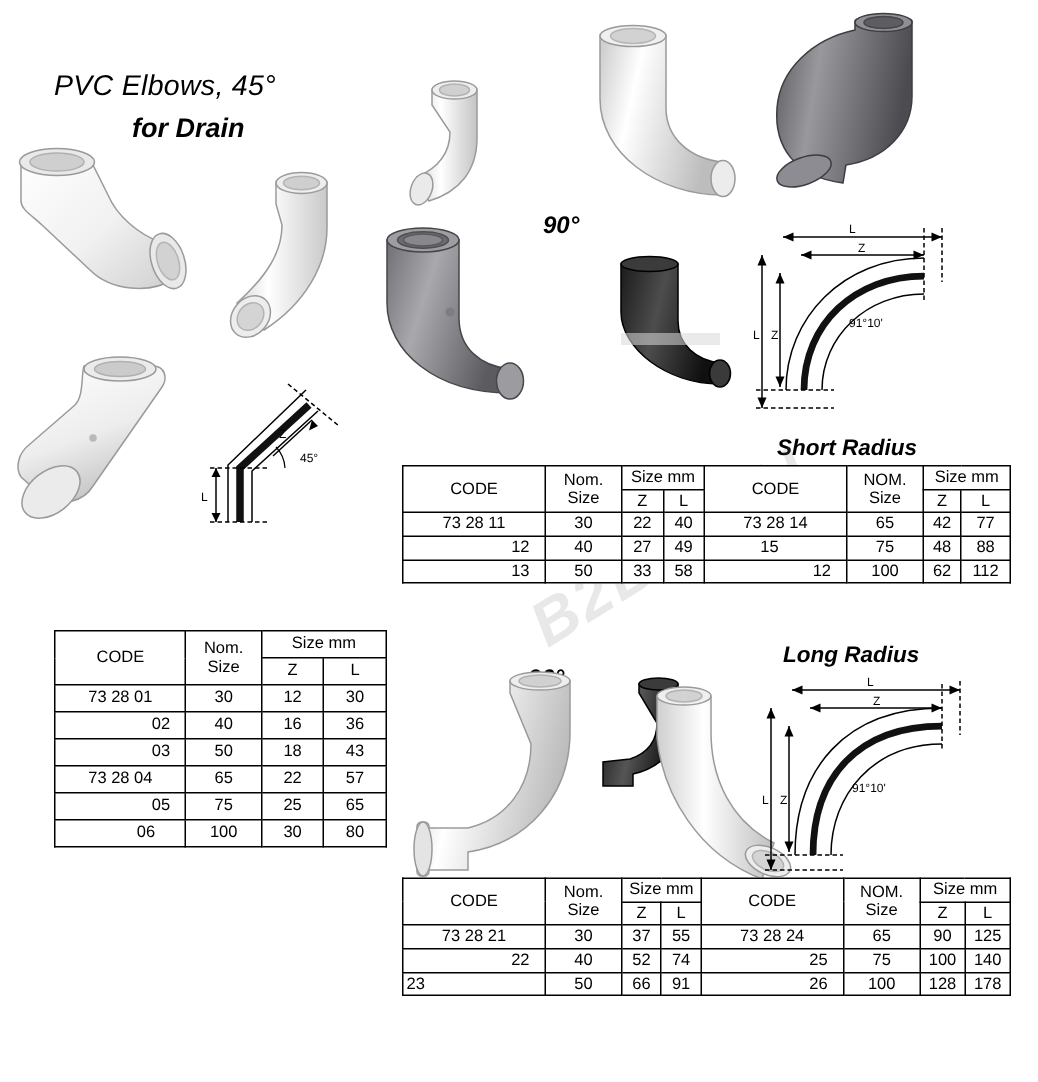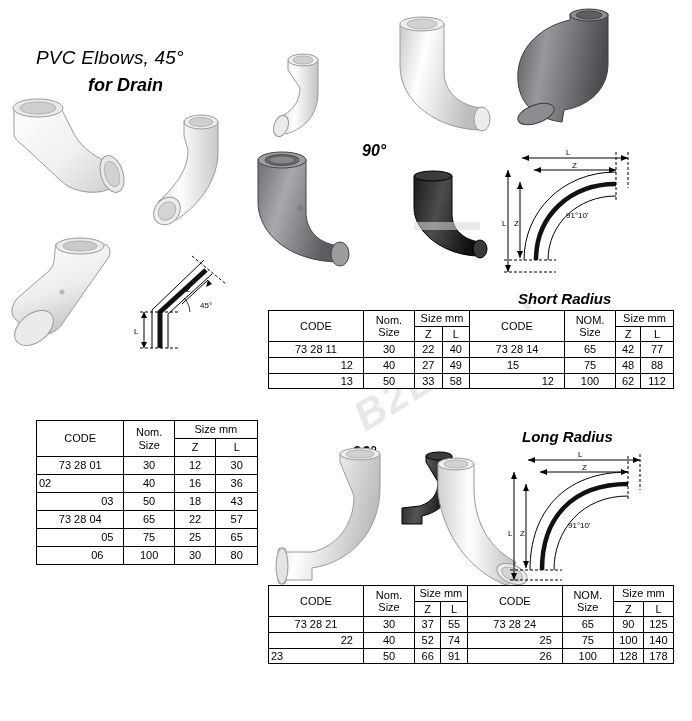--- a/index.html
+++ b/index.html
@@ -392,21 +392,21 @@
       <th style="width:40px;">Z</th>
       <th style="width:40px;">L</th>
     </tr>
     <tr class="grp-top">
       <td class="code-cell">73 28 01</td>
       <td>30</td>
       <td>12</td>
       <td>30</td>
     </tr>
     <tr>
-      <td class="code-cell" style="text-align:left;padding-right:10px;">02</td>
+      <td class="code-cell" style="text-align:right;padding-right:10px;">02</td>
       <td>40</td>
       <td>16</td>
       <td>36</td>
     </tr>
     <tr>
       <td class="code-cell" style="text-align:right;padding-right:10px;">03</td>
       <td>50</td>
       <td>18</td>
       <td>43</td>
     </tr>

